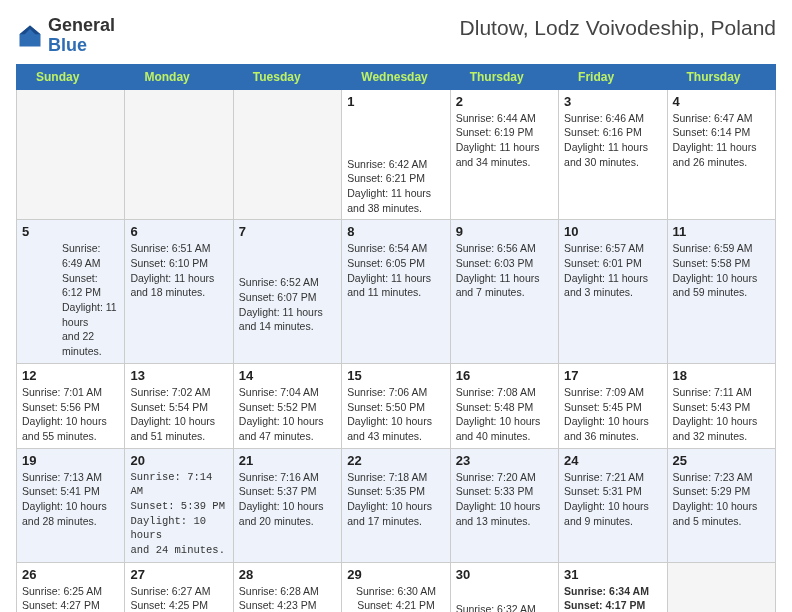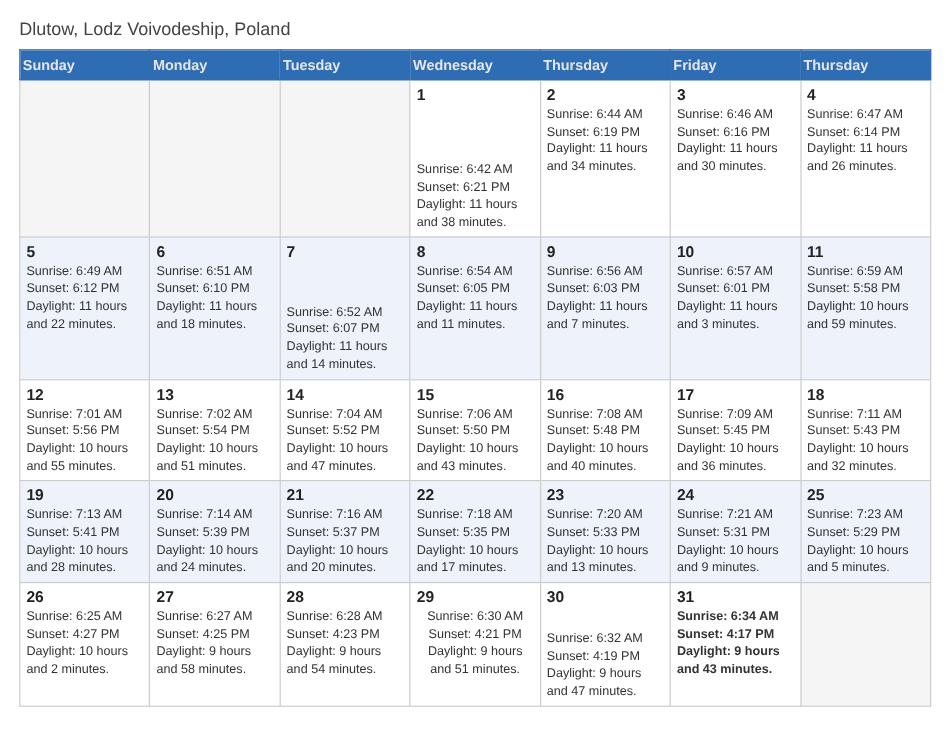--- a/index.html
+++ b/index.html
@@ -34,33 +34,33 @@
     }
     .title-block {
       text-align: right;
     }
     .month-title {
       font-size: 32px;
       font-weight: bold;
       color: #222;
     }
     .location {
-      font-size: 15px;
+      font-size: 21px;
       color: #444;
     }
     .calendar {
       width: 100%;
       border-collapse: collapse;
       font-size: 11px;
     }
     .calendar th {
       background-color: #2e6db4;
-      color: #e5e5e5;
+      color: #bef264;
       text-align: left;
-      padding: 5px 2px;
+      padding: 5px 19px;
       font-size: 12px;
       font-weight: bold;
       border: 1px solid #2e6db4;
     }
     .calendar td {
       border: 1px solid #ccc;
       vertical-align: top;
       padding: 4px 5px;
       width: 108px;
       min-height: 80px;
@@ -81,20 +81,30 @@
       line-height: 1.4;
     }
     .row-stripe td {
       background: #eef3fb;
     }
   </style>
 </head>
 <body>
 
 <div class="header">
+  <div class="logo">
+    <svg class="logo-icon" viewBox="0 0 32 32" xmlns="http://www.w3.org/2000/svg">
+      <polygon points="16,4 28,14 28,28 4,28 4,14" fill="#2e6db4"></polygon>
+      <polygon points="16,4 28,14 22,14 16,8 10,14 4,14" fill="#1a4a8a"></polygon>
+    </svg>
+    <div class="logo-text">
+      <span class="logo-general">General</span><br>
+      <span class="logo-blue">Blue</span>
+    </div>
+  </div>
   <div class="title-block">
     <div class="location">Dlutow, Lodz Voivodeship, Poland</div>
   </div>
 </div>
 
 <table class="calendar">
   <thead>
     <tr>
     <th>Sunday</th>
         <th>Monday</th>
@@ -135,21 +145,21 @@
           <div class="day-num">4</div>
           <div class="day-info" style="white-space: pre-line;">Sunrise: 6:47 AM
 Sunset: 6:14 PM
 Daylight: 11 hours
 and 26 minutes.</div>
         </td>
       </tr>
       <tr class="row-stripe">
         <td>
           <div class="day-num">5</div>
-          <div class="day-info" style="white-space: pre-line;">Sunrise: 6:49 AM
+          <div class="day-info" style="white-space: pre-line; margin-left: 40px;">Sunrise: 6:49 AM
 Sunset: 6:12 PM
 Daylight: 11 hours
 and 22 minutes.</div>
         </td>
         <td>
           <div class="day-num">6</div>
           <div class="day-info" style="white-space: pre-line;">Sunrise: 6:51 AM
 Sunset: 6:10 PM
 Daylight: 11 hours
 and 18 minutes.</div>
@@ -244,21 +254,21 @@
       <tr class="row-stripe">
         <td>
           <div class="day-num">19</div>
           <div class="day-info" style="white-space: pre-line;">Sunrise: 7:13 AM
 Sunset: 5:41 PM
 Daylight: 10 hours
 and 28 minutes.</div>
         </td>
         <td>
           <div class="day-num">20</div>
-          <div class="day-info" style="white-space: pre-line;">Sunrise: 7:14 AM
+          <div class="day-info" style="white-space: pre-line; font-family: Liberation Mono, monospace;">Sunrise: 7:14 AM
 Sunset: 5:39 PM
 Daylight: 10 hours
 and 24 minutes.</div>
         </td>
         <td>
           <div class="day-num">21</div>
           <div class="day-info" style="white-space: pre-line;">Sunrise: 7:16 AM
 Sunset: 5:37 PM
 Daylight: 10 hours
 and 20 minutes.</div>

